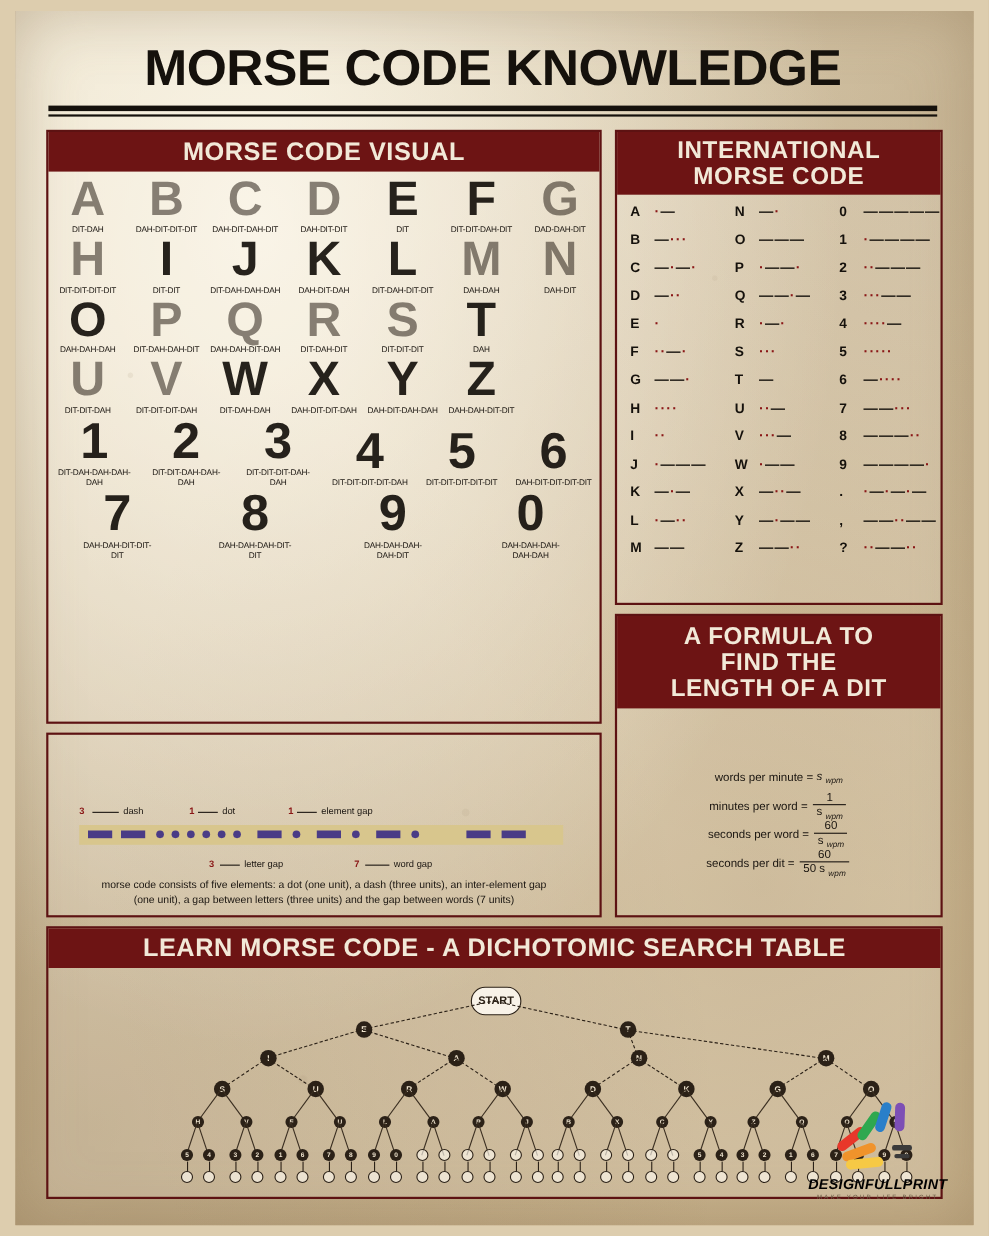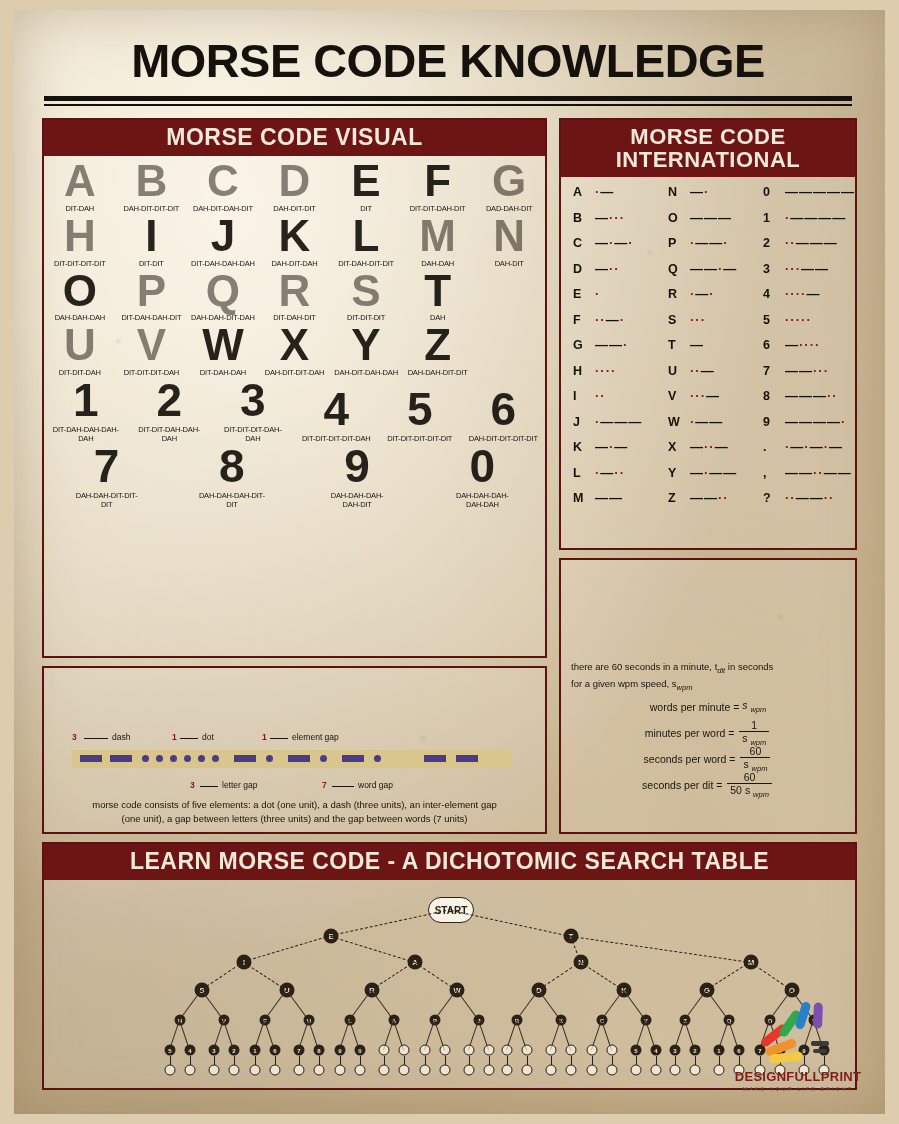--- a/index.html
+++ b/index.html
@@ -144,21 +144,21 @@
   .node.hollow { background:rgba(255,250,240,.65); border:1.2px solid #2b2117; color:#2b2117;}
   .node.start {
     width:46px; height:26px; border-radius:13px; background:rgba(255,252,245,.85);
     border:1.5px solid #2b2117; color:#2b2117; font-size:10px;
   }
   .edge { position:absolute; border-top:1.4px dashed #2b2117; transform-origin:0 0; height:0; }
   .edge.solid { border-top:1.2px solid #3a2e20; }
 
   
   #logo { position:absolute; right:22px; bottom:22px; width:130px; text-align:center; }
-  .logo-name { font-size:13px; font-weight:bold; color:#7f1d1d; letter-spacing:.3px; }
+  .logo-name { font-size:13px; font-weight:bold; color:#000000; letter-spacing:.3px;font-style:italic; }
   .logo-tag { font-size:5.5px; color:#6b5c45; letter-spacing:2px; margin-top:2px;}
   .bulb { position:relative; width:86px; height:62px; margin:0 auto 2px; }
   .stripe { position:absolute; height:9px; border-radius:5px; }
 </style>
 </head>
 <body>
 
 <div id="poster">
   <div id="paper">
       <div class="grain"></div>
@@ -380,22 +380,22 @@
       <div class="tnum" style="left:278px; top:72px;">7</div>
       <div class="arrowline" style="left:288px; top:78px; width:22px;"></div>
       <div class="tlabel" style="left:314px; top:72px;">word gap</div>
 
       <div class="timing-note">morse code consists of five elements: a dot (one unit), a dash (three units), an inter-element gap (one unit), a gap between letters (three units) and the gap between words (7 units)</div>
     </div>
   </div>
 
   <div class="panel" id="intl">
     <div class="panel-head">
+      <div>INTERNATIONAL</div>
       <div>MORSE CODE</div>
-      <div>INTERNATIONAL</div>
     </div>
     <div class="intl-cols" id="intl-cols">
         <div class="icol">
           <div class="irow">
             <span class="ichar">A</span>
             <span class="isym"><span class="dit">·</span><span class="dah">—</span></span>
           </div>
           <div class="irow">
             <span class="ichar">B</span>
             <span class="isym"><span class="dah">—</span><span class="dit">·</span><span class="dit">·</span><span class="dit">·</span></span>
@@ -550,23 +550,24 @@
           </div>
           <div class="irow">
             <span class="ichar">?</span>
             <span class="isym"><span class="dit">·</span><span class="dit">·</span><span class="dah">—</span><span class="dah">—</span><span class="dit">·</span><span class="dit">·</span></span>
           </div>
         </div>
       </div>
   </div>
 
   <div class="panel" id="formula">
-    <div class="f-intro">
-      there are 60 seconds in a minute, t<span class="sub">dit</span> in seconds<br>
-      for a given wpm speed, s<span class="sub">wpm</span>
+    <div class="panel-head">
+      <div>A FORMULA TO</div>
+      <div>FIND THE</div>
+      <div>LENGTH OF A DIT</div>
     </div>
     <div class="f-list" id="formula-list">
         <div class="f-item"><span>words per minute =</span>&nbsp;<span class="ital">s <span class="sub">wpm</span></span></div>
         <div class="f-item"><span>minutes per word =</span>&nbsp;<span class="frac">
             <span class="num2">1</span>
             <span class="den">s <span class="sub">wpm</span></span>
           </span></div>
         <div class="f-item"><span>seconds per word =</span>&nbsp;<span class="frac">
             <span class="num2">60</span>
             <span class="den">s <span class="sub">wpm</span></span>

